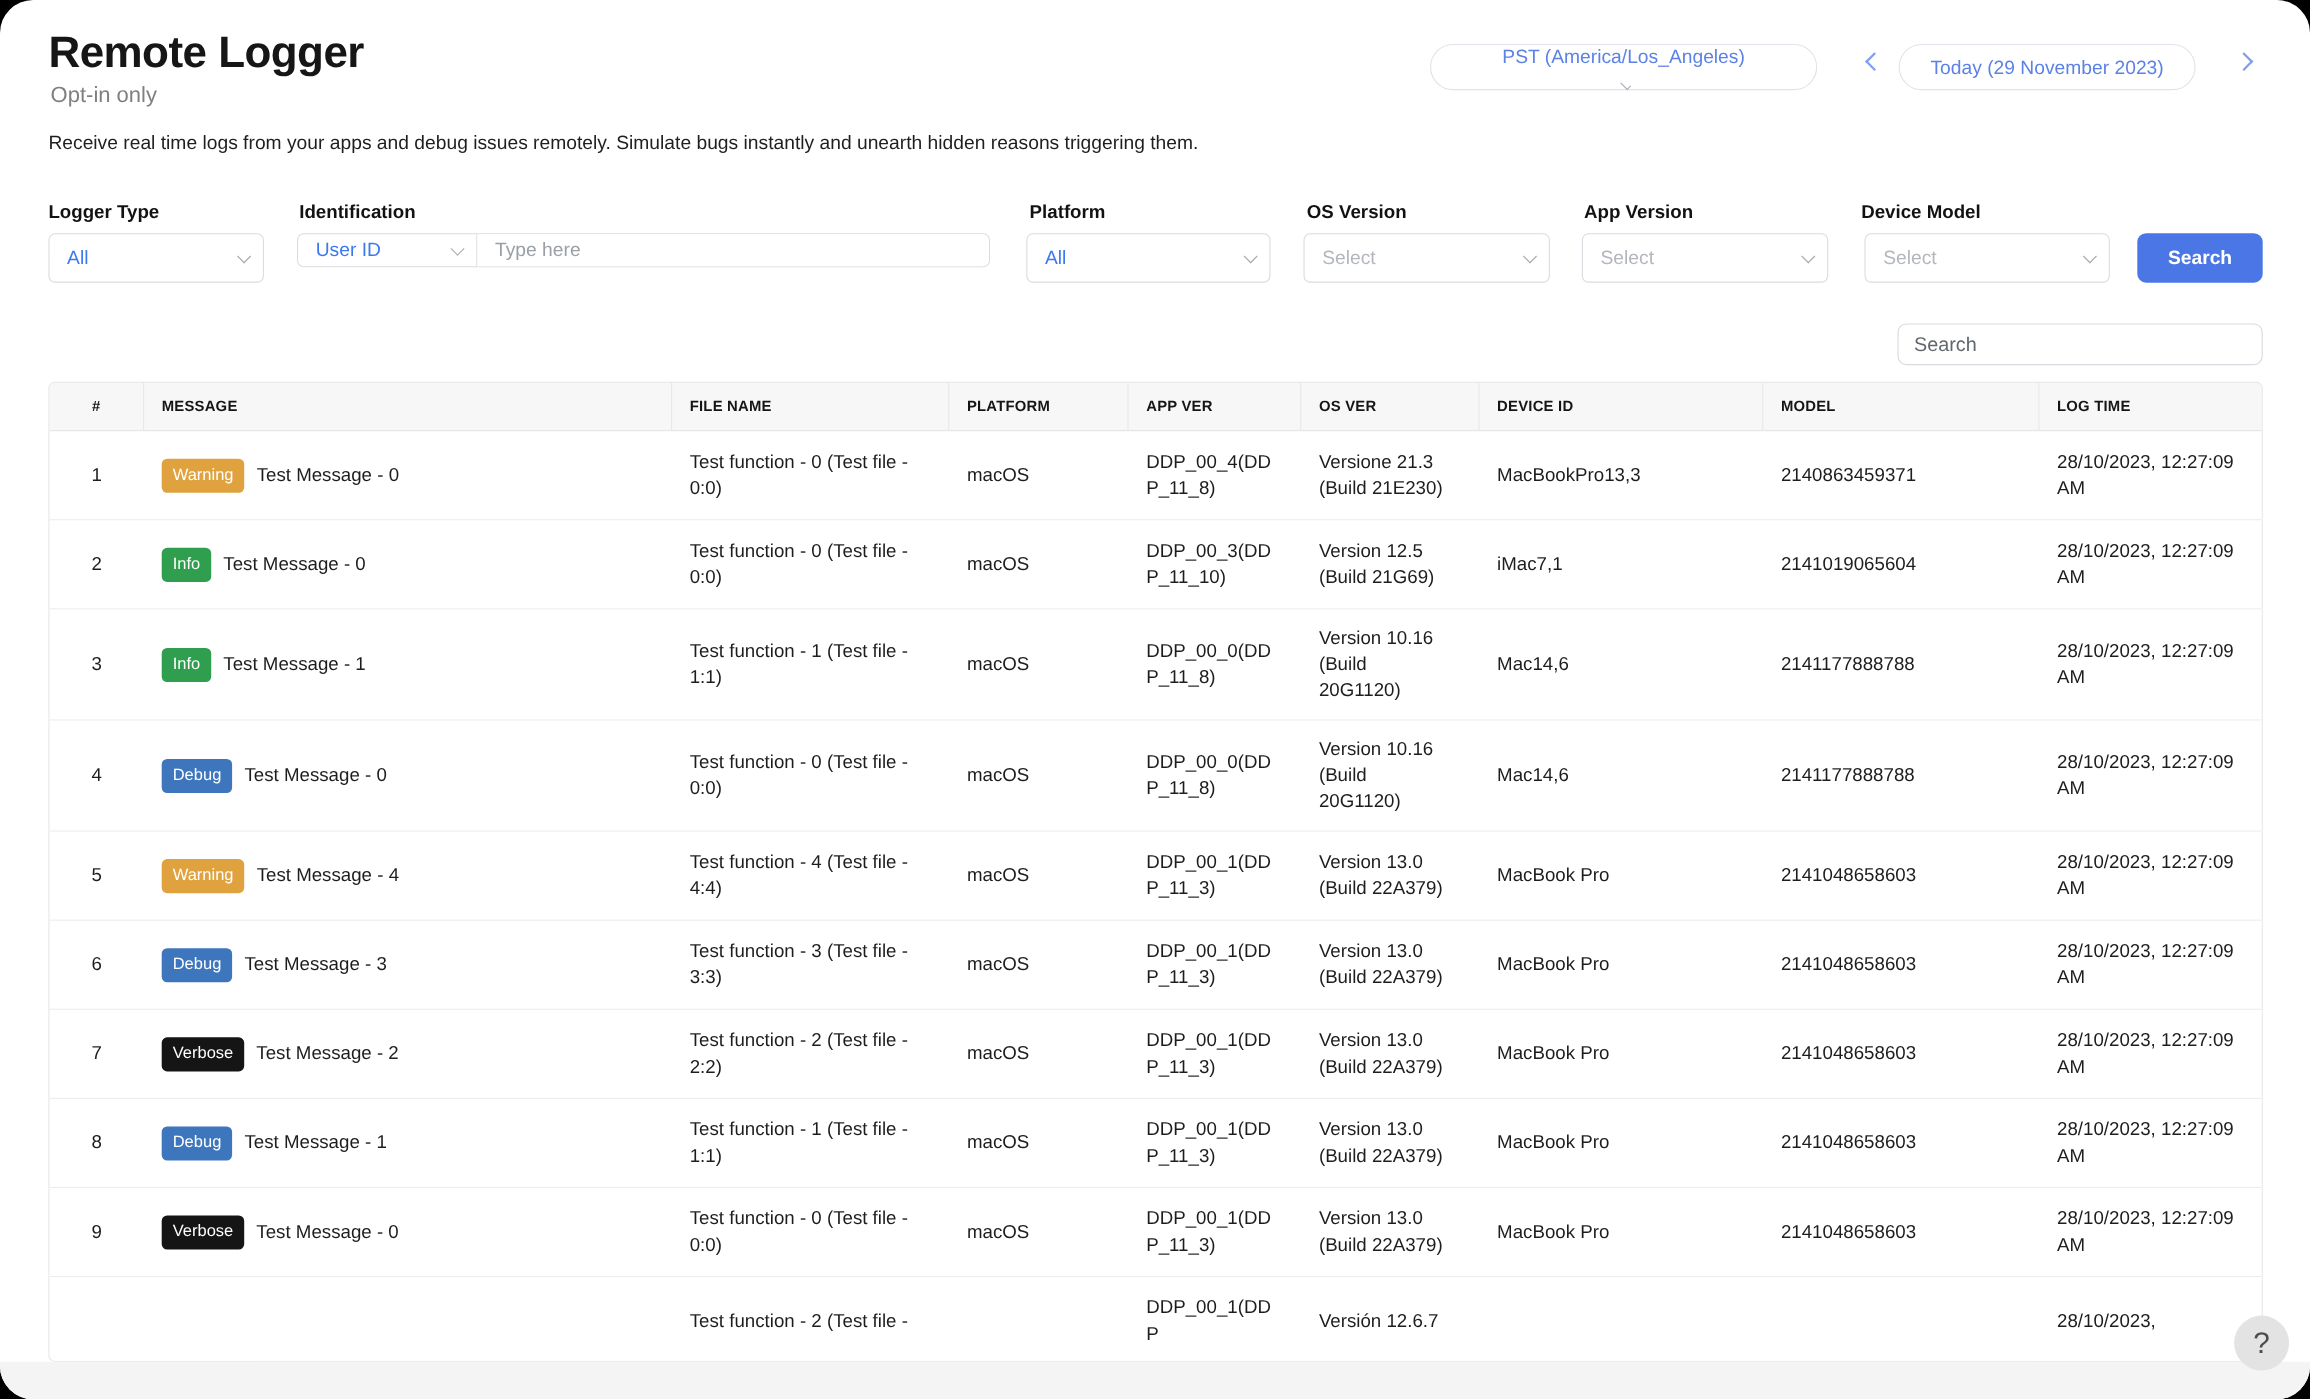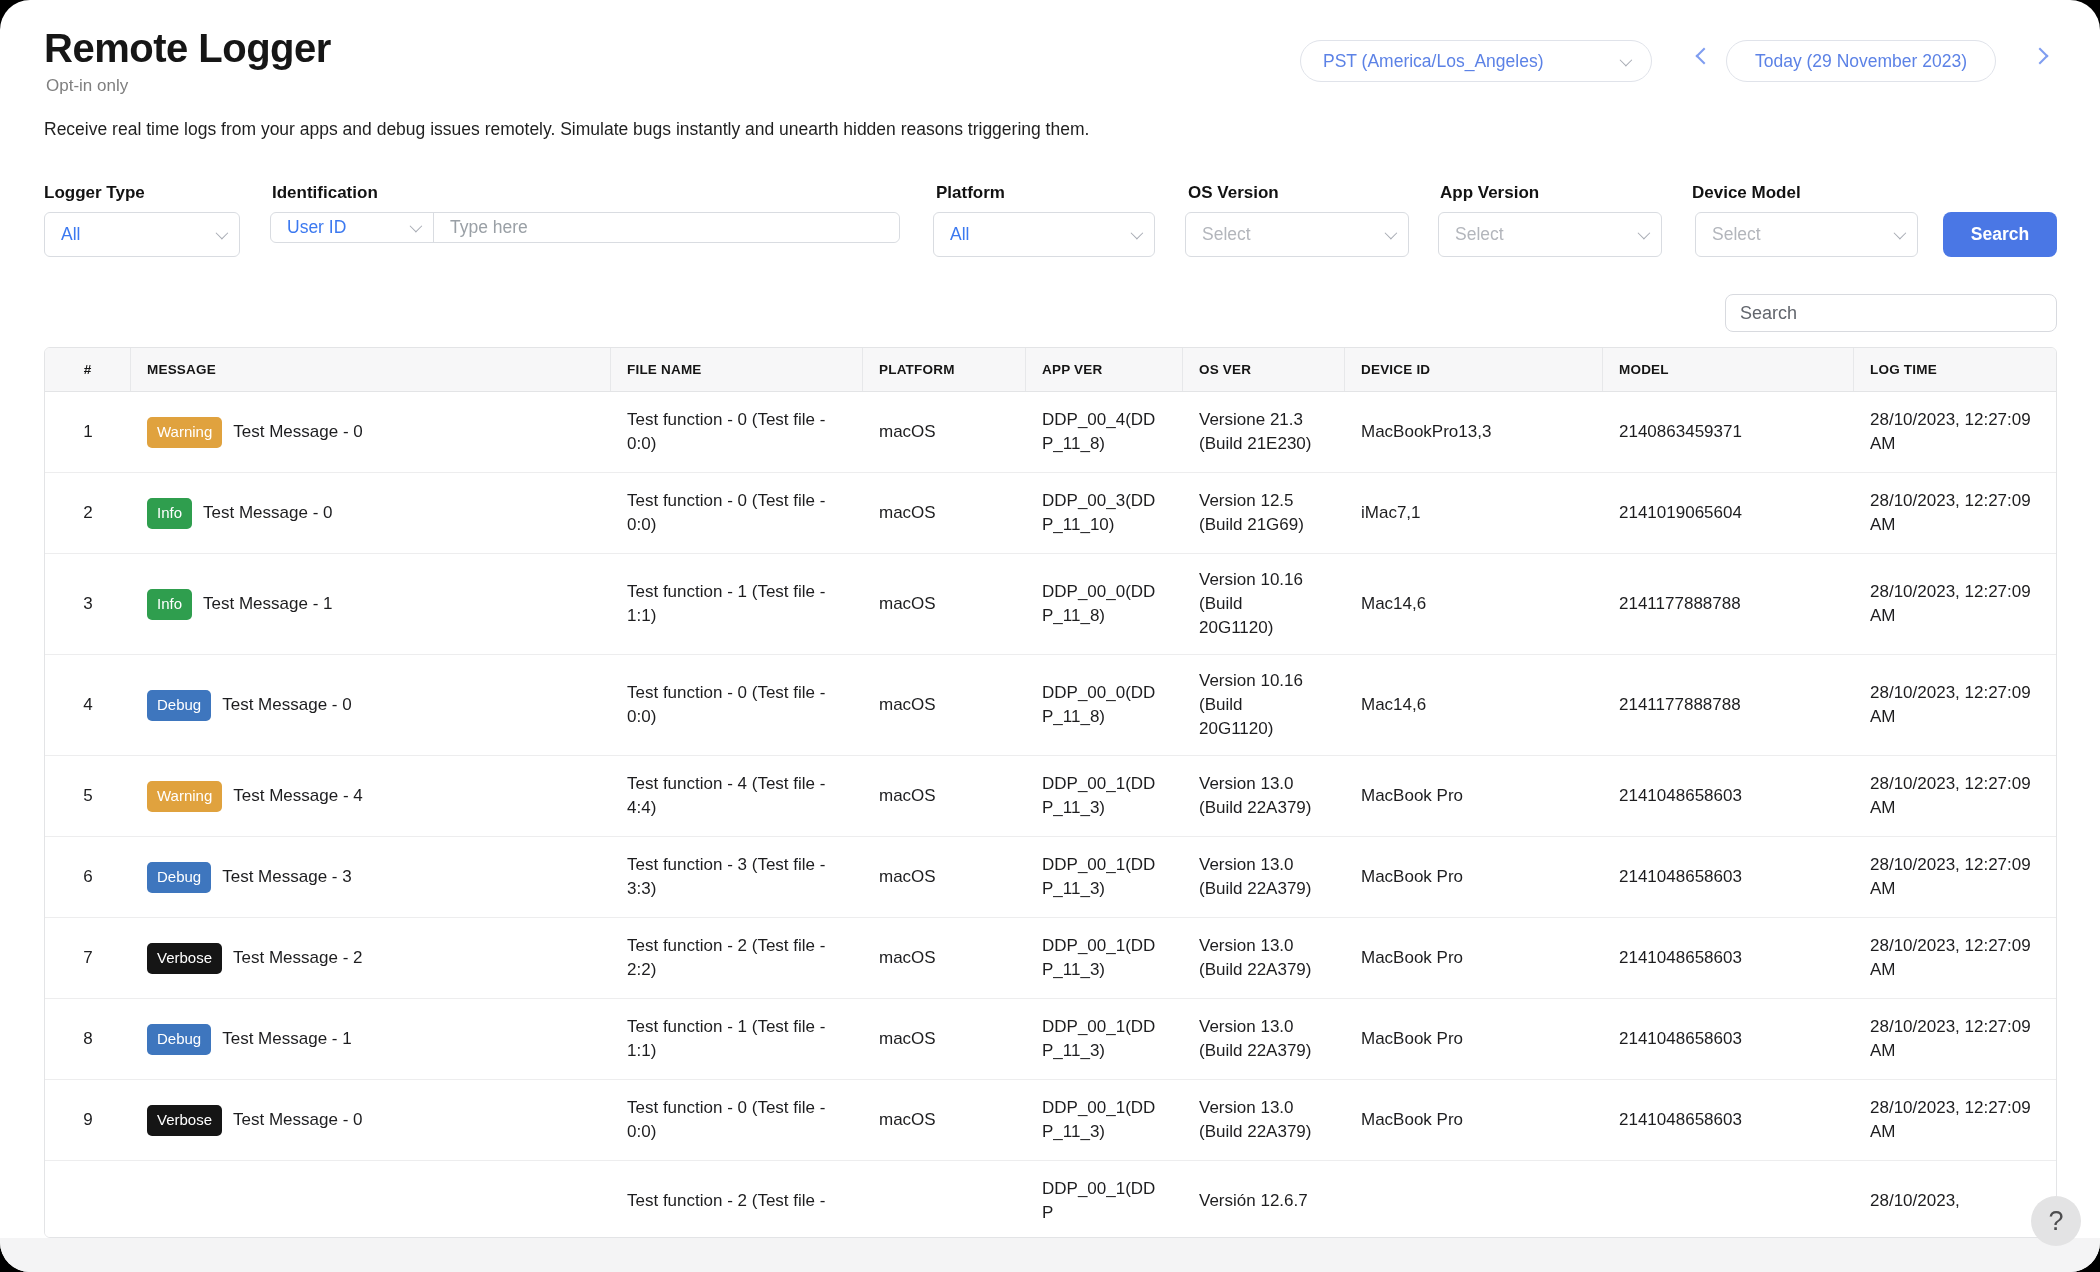--- a/index.html
+++ b/index.html
@@ -2,23 +2,23 @@
 <html><head>
 <meta charset="utf-8">
 <style>
   * { margin:0; padding:0; box-sizing:border-box; }
   html,body { width:2100px; height:1272px; background:#000; }
   body { font-family:"Liberation Sans","DejaVu Sans",sans-serif; }
   .page { position:relative; width:2100px; height:1272px; background:#fff; border-radius:30px; overflow:hidden; }
 
   
   .title { position:absolute; left:44px; top:26px; font-size:40px; font-weight:700; color:#161616; letter-spacing:-0.5px; }
-  .subtitle { position:absolute; left:46px; top:76px; font-size:17px; color:#7f7f7f; }
+  .subtitle { position:absolute; left:46px; top:76px; font-size:20px; color:#7f7f7f; }
   .desc { position:absolute; left:44px; top:119px; font-size:17.5px; color:#1f1f1f; }
-  .pill { height:42px; display:flex; align-items:center; gap:14px; padding:0 22px; border:1px solid #e0e3ea; border-radius:21px; color:#5c82e6; font-size:17.5px; background:#fff; cursor:pointer; }
+  .pill { height:42px; display:flex; align-items:center; gap:14px; padding:0 22px; border:1px solid #e0e3ea; border-radius:21px; color:#5c82e6; font-size:17.5px; background:#fff; cursor:pointer;flex-direction:column; }
   .tz-pill { position:absolute; left:1300px; top:40px; width:352px; justify-content:space-between; }
   .date-pill { position:absolute; left:1726px; top:40px; width:270px; justify-content:center; }
   .chv { display:inline-block; width:9px; height:9px; border-right:1.6px solid #a7abb3; border-bottom:1.6px solid #a7abb3; transform:rotate(45deg) translateY(-2px); }
   .navchv { position:absolute; top:50px; width:12px; height:12px; border-right:2px solid #7f9df0; border-bottom:2px solid #7f9df0; cursor:pointer; }
   .navchv.prev { left:1698px; transform:rotate(135deg); }
   .navchv.next { left:2034px; transform:rotate(-45deg); }
 
   
   .filters { position:absolute; left:0; top:0; width:2100px; }
   .flabel { position:absolute; top:183px; font-size:17px; font-weight:700; color:#121212; white-space:nowrap; }

